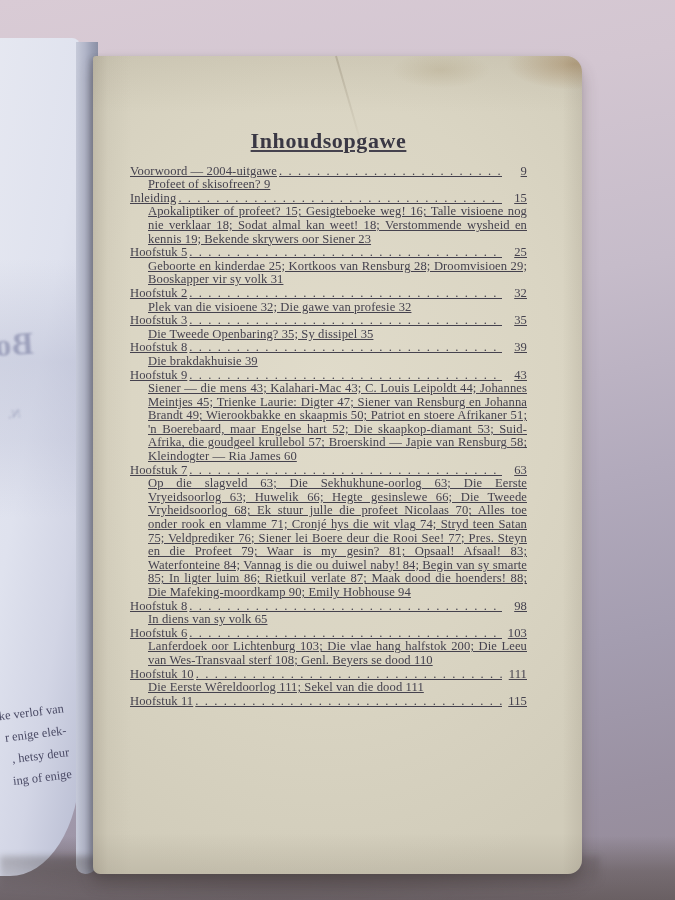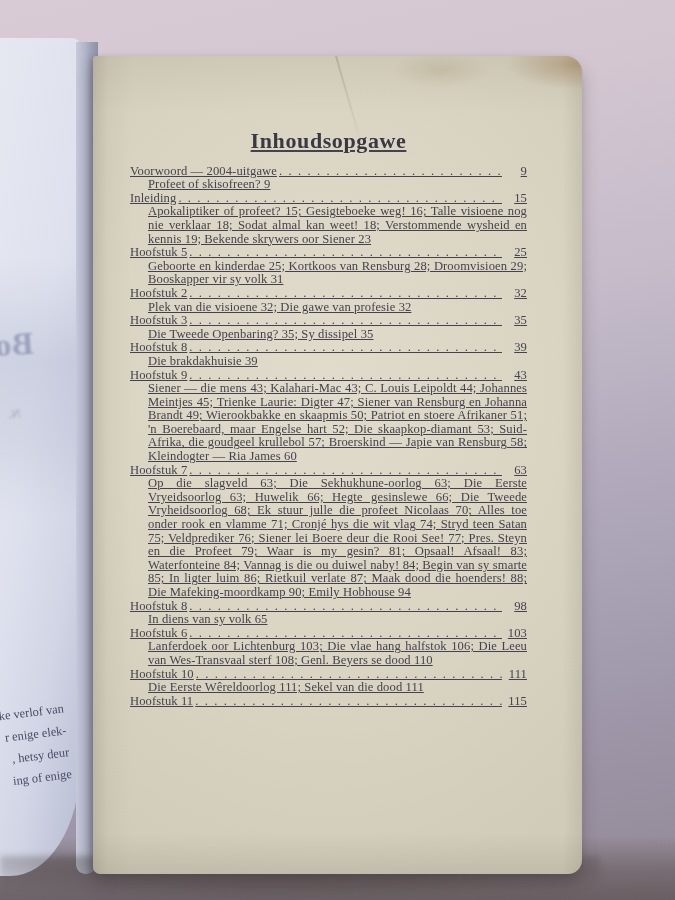--- a/index.html
+++ b/index.html
@@ -208,21 +208,21 @@
     </div>
     <p class="toc-sub">In diens van sy volk 65</p>
   </div>
 
   <div class="toc-entry">
     <div class="toc-row">
       <span class="toc-label">Hoofstuk 6</span>
       <span class="toc-dots"></span>
       <span class="toc-page-num">103</span>
     </div>
-    <p class="toc-sub">Lanferdoek oor Lichtenburg 103; Die vlae hang halfstok 106; Die Leeu van Wes-Transvaal sterf 108; Genl. Beyers se dood 110</p>
+    <p class="toc-sub">Lanferdoek oor Lichtenburg 103; Die vlae hang halfstok 200; Die Leeu van Wes-Transvaal sterf 108; Genl. Beyers se dood 110</p>
   </div>
 
   <div class="toc-entry">
     <div class="toc-row">
       <span class="toc-label">Hoofstuk 10</span>
       <span class="toc-dots"></span>
       <span class="toc-page-num">111</span>
     </div>
     <p class="toc-sub">Die Eerste Wêreldoorlog 111; Sekel van die dood 111</p>
   </div>

